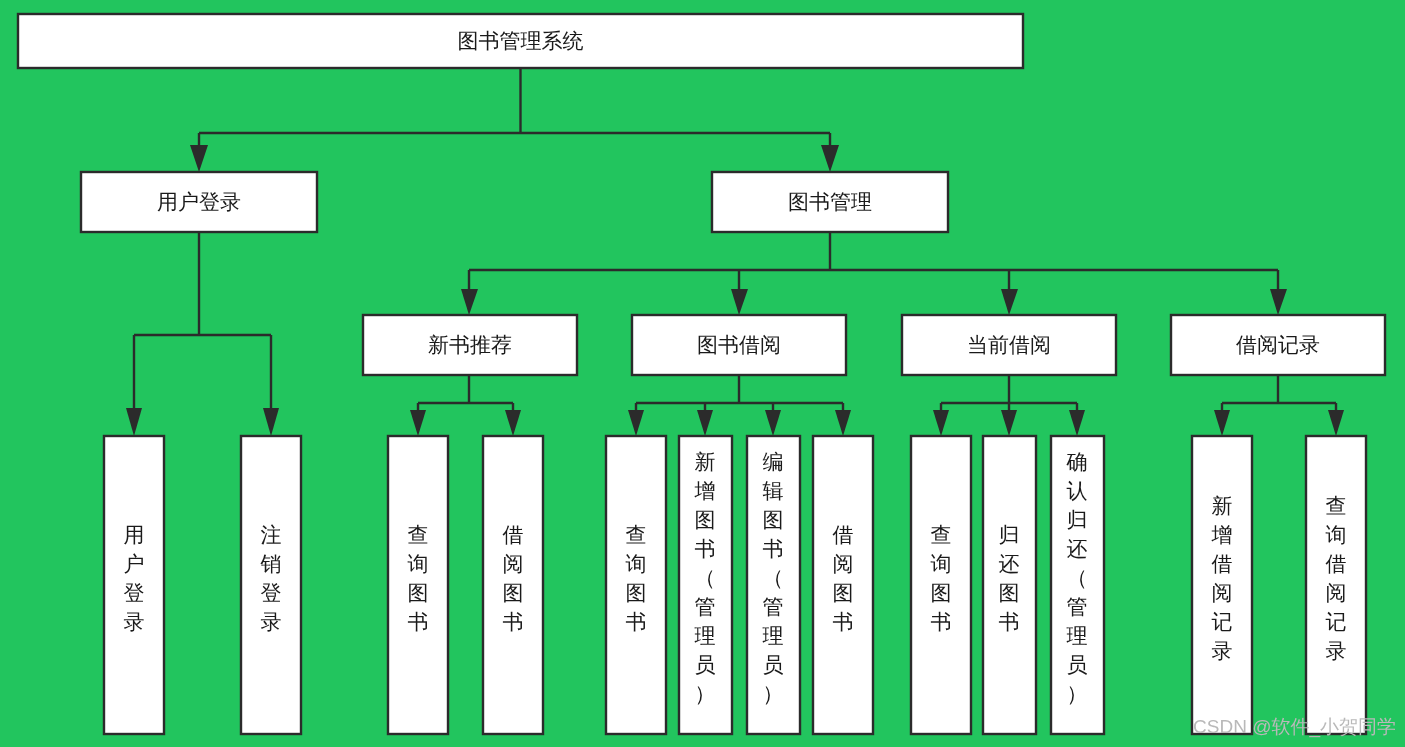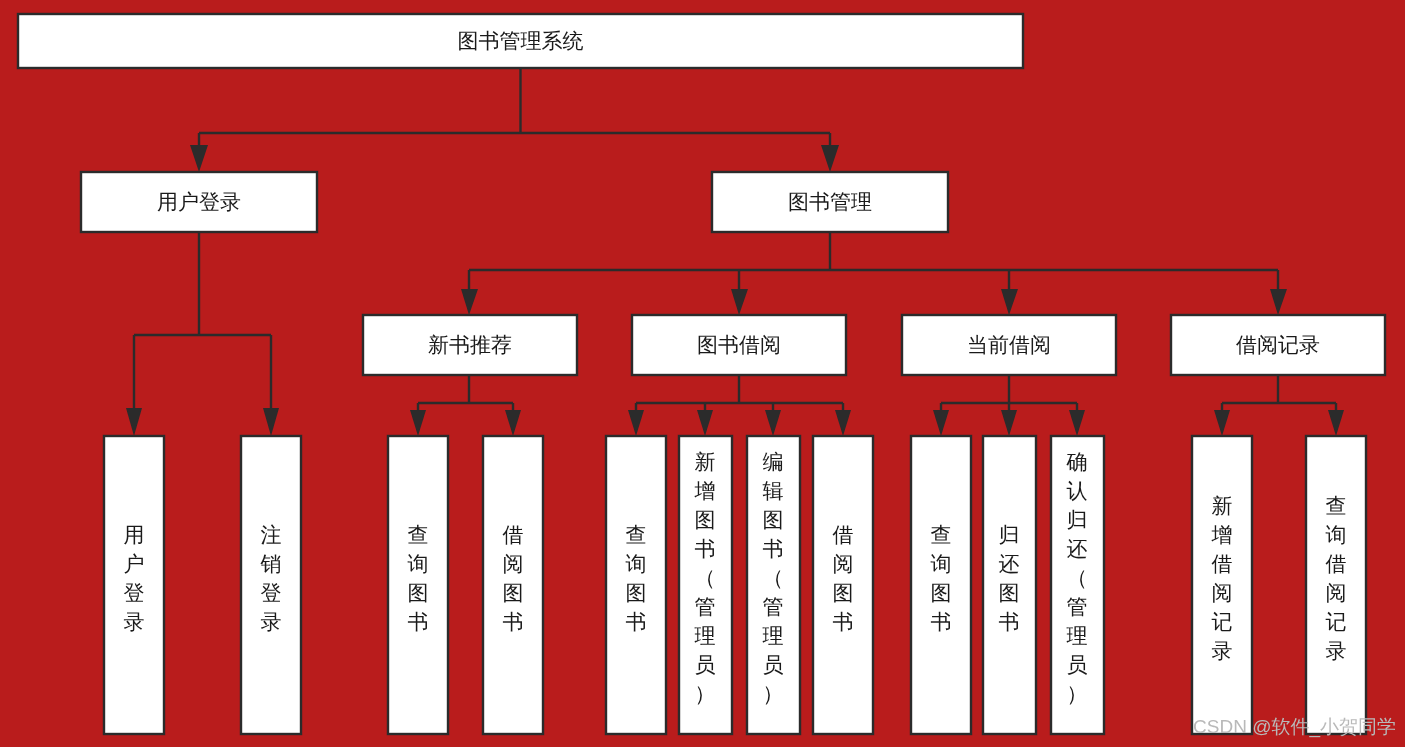--- a/index.html
+++ b/index.html
@@ -8,21 +8,21 @@
     padding: 0;
     background: #ffffff;
   }
   body {
     font-family: "Liberation Sans", "DejaVu Sans", sans-serif;
   }
   #diagram-root {
     position: relative;
     width: 1405px;
     height: 747px;
-    background: #b91c1c;
+    background: #22c55e;
     overflow: hidden;
   }
   svg.diagram-canvas {
     position: absolute;
     left: 0;
     top: 0;
     width: 1405px;
     height: 747px;
     display: block;
   }

